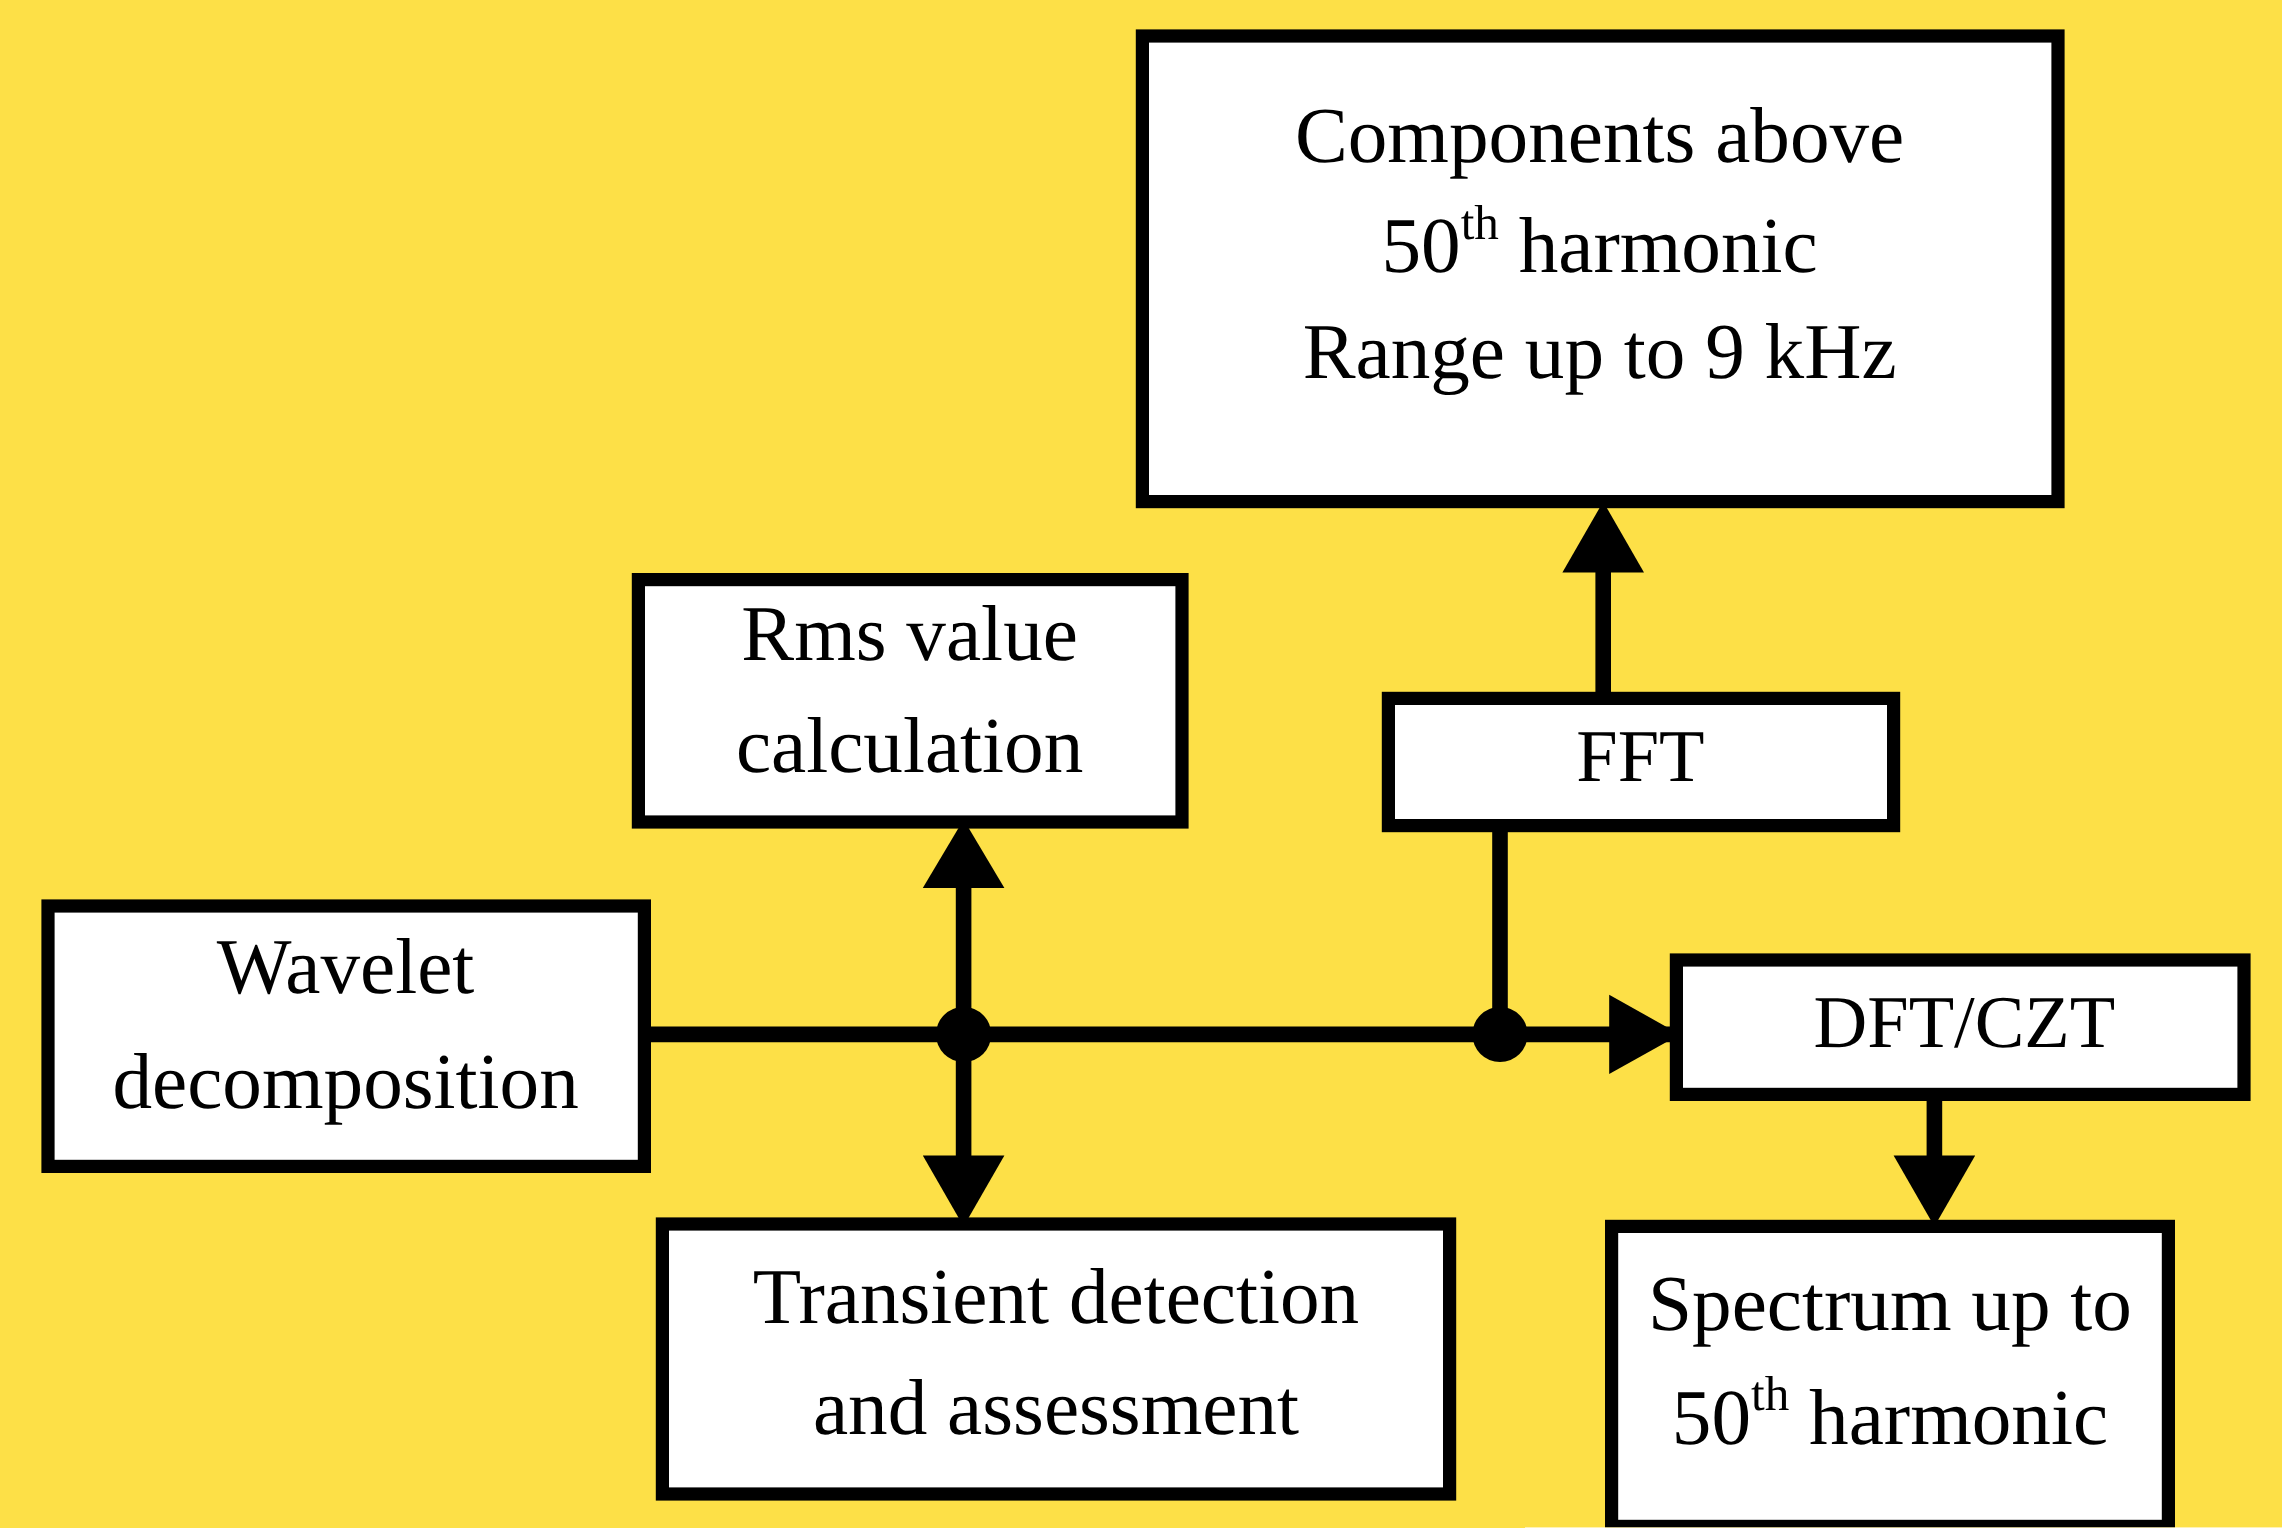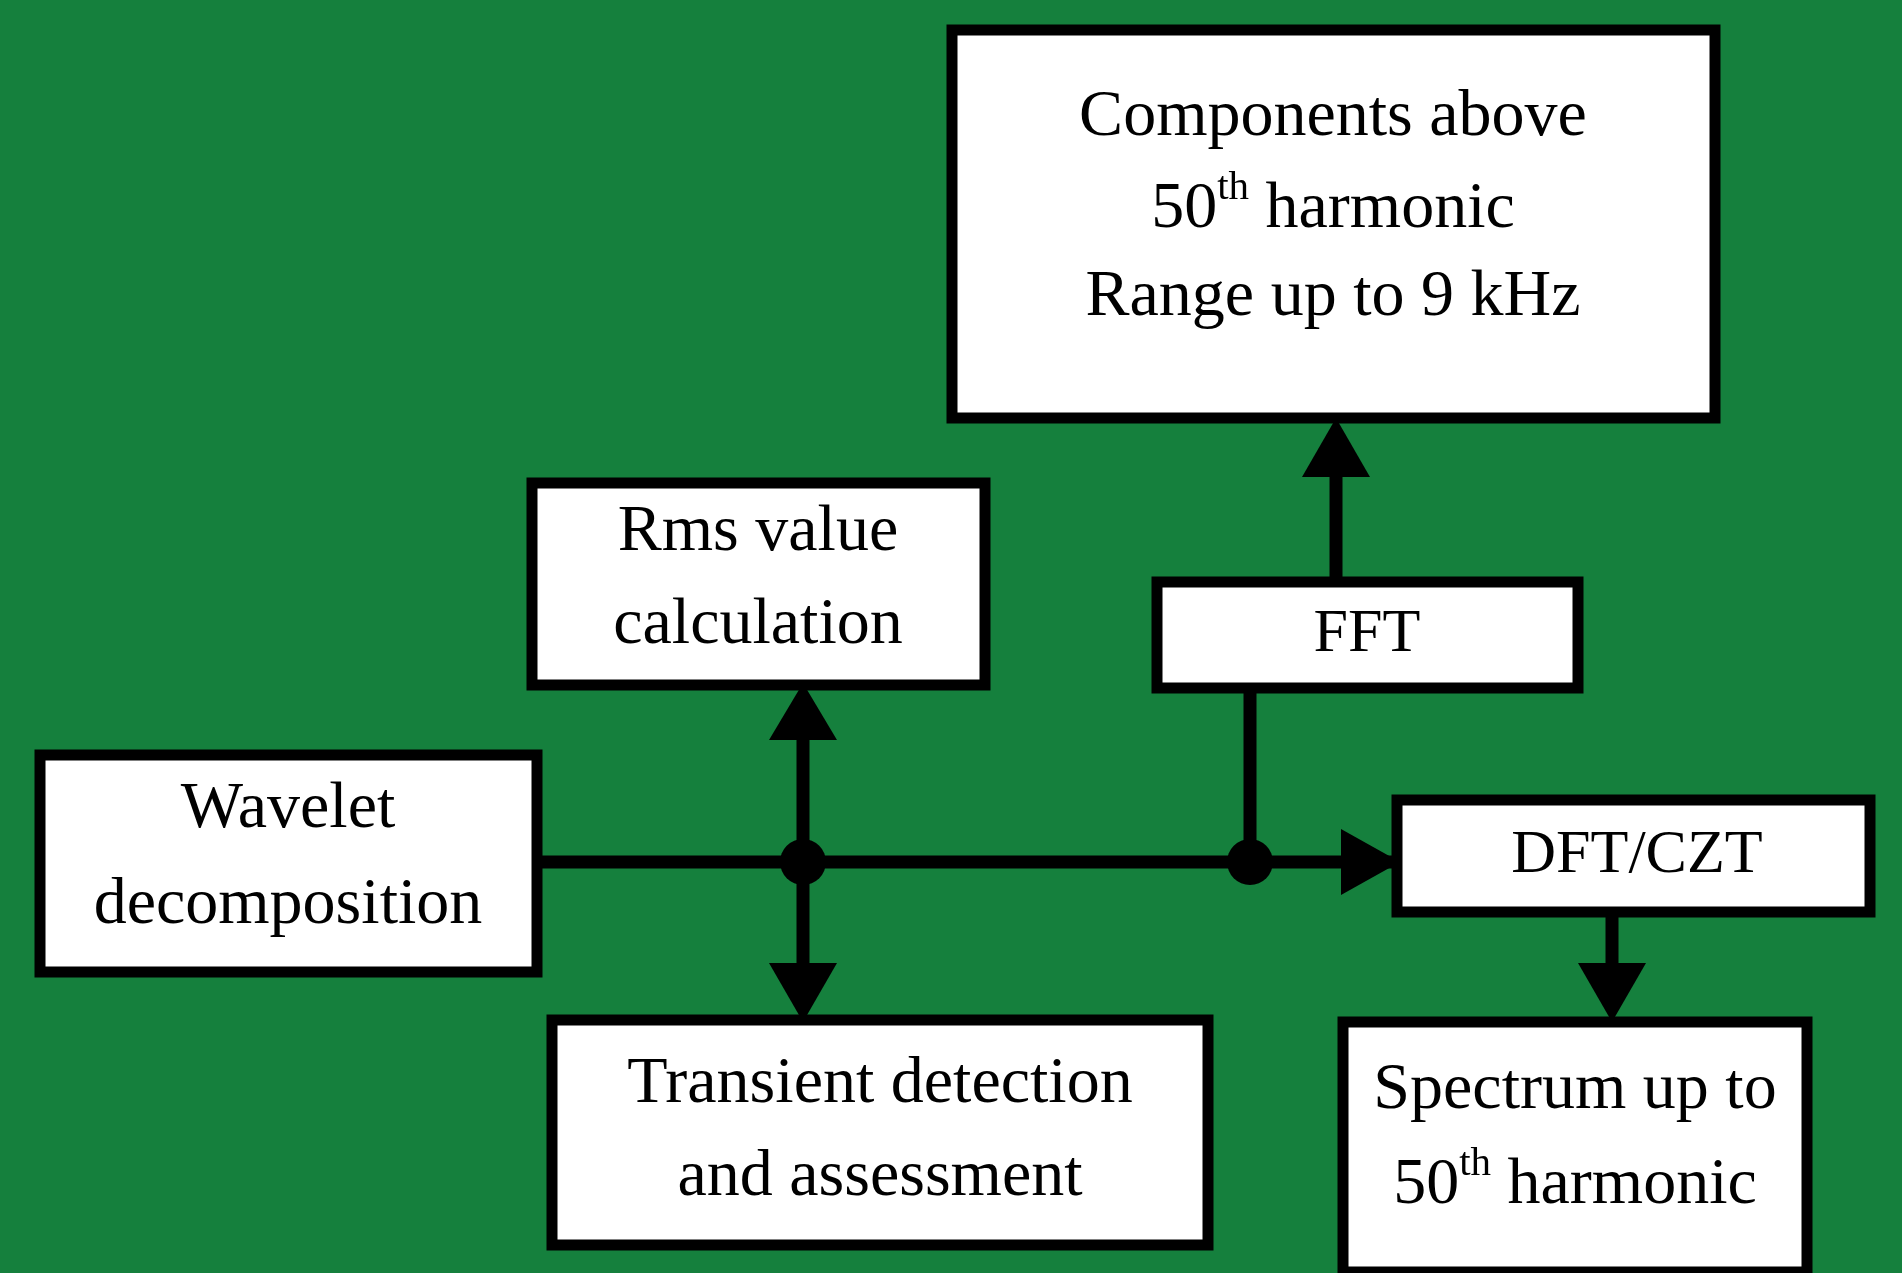--- a/index.html
+++ b/index.html
@@ -10,21 +10,21 @@
   body {
     width: 1902px;
     height: 1273px;
     overflow: hidden;
     font-family: "Liberation Serif", "DejaVu Serif", serif;
   }
   #diagram-root {
     position: relative;
     width: 1902px;
     height: 1273px;
-    background: #15803d;
+    background: #fde047;
   }
   svg.flow {
     position: absolute;
     top: 0;
     left: 0;
     width: 1902px;
     height: 1273px;
   }
   .box-rect {
     fill: #ffffff;

